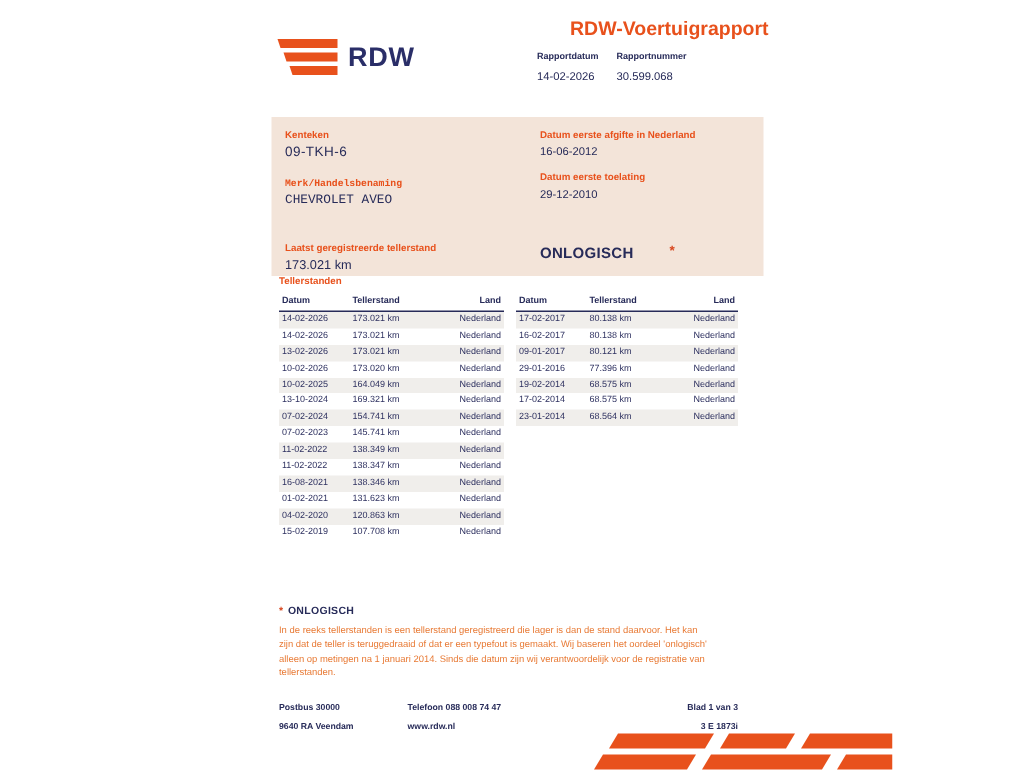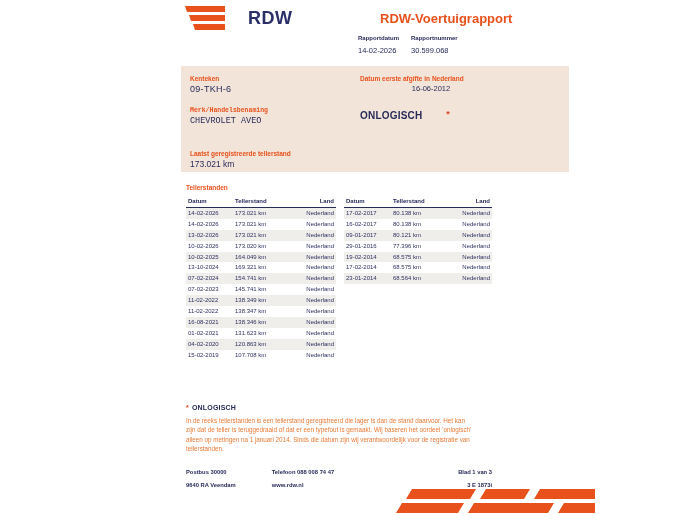--- a/index.html
+++ b/index.html
@@ -2,40 +2,40 @@
 <html><head>
 <meta charset="utf-8">
 <style>
   * { margin:0; padding:0; box-sizing:border-box; }
   html,body { background:#ffffff; }
   .page {
     position:relative; width:685px; height:514px; background:#ffffff;
     font-family:"Liberation Sans", sans-serif; color:#272B59; overflow:hidden;
   }
   
-  .logo { position:absolute; left:179px; top:4px; display:flex; align-items:center;gap:16px; }
+  .logo { position:absolute; left:179px; top:24px; display:flex; align-items:center; }
   .logo svg { width:48px; height:28px; display:block; }
   .logo-text { font-size:18px; font-weight:bold; color:#2A2E68; letter-spacing:.5px; margin-left:5px; }
   .title { position:absolute; left:380px; top:11px; font-size:13px; font-weight:bold; color:#E8511C; }
   .meta { position:absolute; left:358px; top:35px; display:flex; gap:12px; }
   .meta-label { font-size:6px; font-weight:bold; color:#272B59; line-height:1.2; }
   .meta-value { font-size:7.5px; color:#272B59; margin-top:4px; }
   
-  .panel { position:absolute; left:181px; top:66px; width:388px; height:106px; background:#F3E4D9; }
+  .panel { position:absolute; left:181px; top:78px; width:328px; height:106px; background:#F3E4D9; }
   .panel-left  { position:absolute; left:9px;  top:9px; }
   .panel-right { position:absolute; left:179px; top:9px; width:142px; }
   .f-label { font-size:6.5px; font-weight:bold; color:#E8511C; line-height:1.1; }
   .f-value { color:#272B59; margin-top:3px; line-height:1.1; }
   .v-big   { font-size:9px; letter-spacing:.3px; }
   .v-med   { font-size:8.5px; }
-  .v-small { font-size:7.5px;text-align:center; }
+  .v-small { font-size:7.5px; }
   .gap12 { margin-top:12px;font-family:Liberation Mono, monospace; }
   .gap10 { margin-top:10px; }
   .gap23 { margin-top:23px; }
-  .verdict { margin-top:16px; font-size:10px; font-weight:bold; color:#272B59; line-height:1.25; letter-spacing:.2px; }
+  .verdict { margin-top:28px; font-size:10px; font-weight:bold; color:#272B59; line-height:1.25; letter-spacing:.2px; }
   .verdict-mark { color:#D8471F; margin-left:24px; font-size:9px; vertical-align:2px; }
   
   .tables { position:absolute; left:186px; top:184px; }
   .section-title { font-size:6.5px; font-weight:bold; color:#E8511C; }
   .tables-flex { display:flex; gap:8px; margin-top:5px; align-items:flex-start; }
   .otable { width:150px; }
   .otable.right { width:148px; }
   .t-head { display:flex; font-size:6px; font-weight:bold; color:#272B59; border-bottom:1px solid #272B59; padding:2px 2px 3px 2px; }
   .t-row  { display:flex; font-size:6px; color:#2E3160; padding:2px 2px; line-height:1.15; }
   .t-body .t-row:nth-child(odd) { background:#F0EEEB; }
@@ -96,20 +96,24 @@
       <div class="gap23">
         <div class="f-label">Laatst geregistreerde tellerstand</div>
         <div class="f-value v-med">173.021 km</div>
       </div>
     </div>
     <div class="panel-right">
       <div>
         <div class="f-label">Datum eerste afgifte in Nederland</div>
         <div class="f-value v-small">16-06-2012</div>
       </div>
+      <div class="gap10">
+        <div class="f-label">Datum eerste toelating</div>
+        <div class="f-value v-small">29-12-2010</div>
+      </div>
       <div class="verdict">
         <div><span>ONLOGISCH</span><span class="verdict-mark">*</span></div>
       </div>
     </div>
   </div>
 
   <div class="tables">
     <div class="section-title">Tellerstanden</div>
     <div class="tables-flex">
       <div class="otable">

